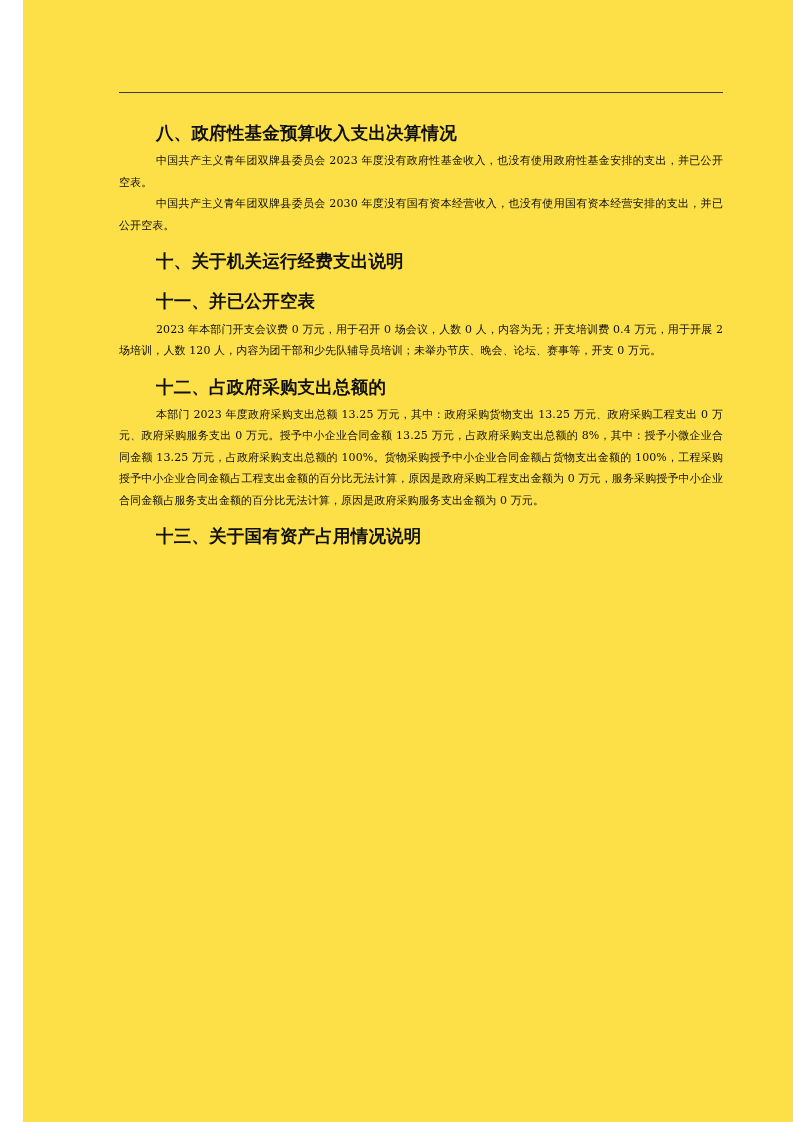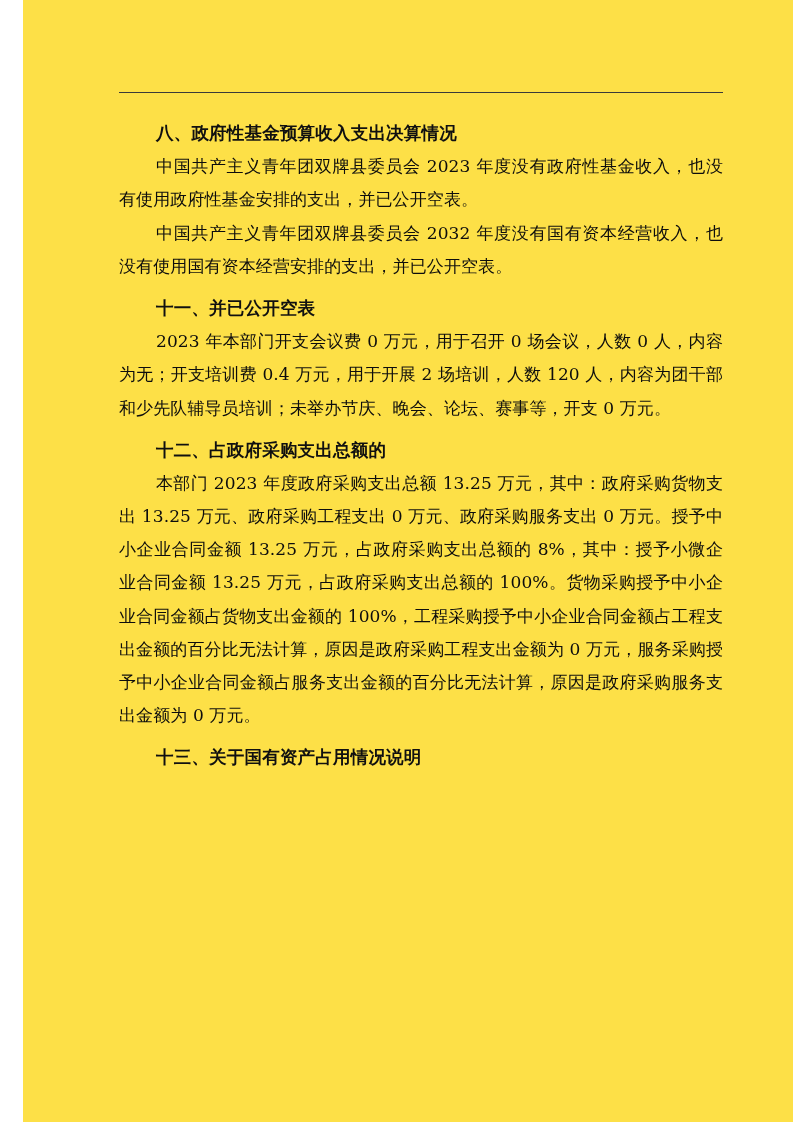--- a/index.html
+++ b/index.html
@@ -39,21 +39,21 @@
     font-size: 17.5px;
     line-height: 1.62;
     color: #101010;
     margin: 0;
     padding: 9px 0 3px 0;
     text-indent: 37px;
     letter-spacing: 0.2px;
   }
   p.para {
     font-family: "DejaVu Serif", "Liberation Serif", serif;
-    font-size: 17px;
+    font-size: 11px;
     line-height: 1.95;
     color: #0d0d0d;
     margin: 0;
     padding: 0;
     text-indent: 37px;
     text-align: justify;
     text-justify: inter-ideograph;
     letter-spacing: 0.1px;
   }
   p.para + h2.heading {
@@ -62,21 +62,22 @@
 </style>
 </head>
 <body>
 
 <div class="page">
   <div class="content">
     <div class="rule"></div>
     <div class="body-text">
         <h2 class="heading">八、政府性基金预算收入支出决算情况</h2>
         <p class="para">中国共产主义青年团双牌县委员会 2023 年度没有政府性基金收入，也没有使用政府性基金安排的支出，并已公开空表。</p>
-        <p class="para">中国共产主义青年团双牌县委员会 2032 年度没有国有资本经营收入，也没有使用国有资本经营安排的支出，并已公开空表。</p>
+        <p class="para">中国共产主义青年团双牌县委员会 2030 年度没有国有资本经营收入，也没有使用国有资本经营安排的支出，并已公开空表。</p>
+        <h2 class="heading">十、关于机关运行经费支出说明</h2>
         <h2 class="heading">十一、并已公开空表</h2>
         <p class="para">2023 年本部门开支会议费 0 万元，用于召开 0 场会议，人数 0 人，内容为无；开支培训费 0.4 万元，用于开展 2 场培训，人数 120 人，内容为团干部和少先队辅导员培训；未举办节庆、晚会、论坛、赛事等，开支 0 万元。</p>
         <h2 class="heading">十二、占政府采购支出总额的</h2>
         <p class="para">本部门 2023 年度政府采购支出总额 13.25 万元，其中：政府采购货物支出 13.25 万元、政府采购工程支出 0 万元、政府采购服务支出 0 万元。授予中小企业合同金额 13.25 万元，占政府采购支出总额的 8%，其中：授予小微企业合同金额 13.25 万元，占政府采购支出总额的 100%。货物采购授予中小企业合同金额占货物支出金额的 100%，工程采购授予中小企业合同金额占工程支出金额的百分比无法计算，原因是政府采购工程支出金额为 0 万元，服务采购授予中小企业合同金额占服务支出金额的百分比无法计算，原因是政府采购服务支出金额为 0 万元。</p>
         <h2 class="heading">十三、关于国有资产占用情况说明</h2>
       </div>
   </div>
 </div>
 
 </body></html>

